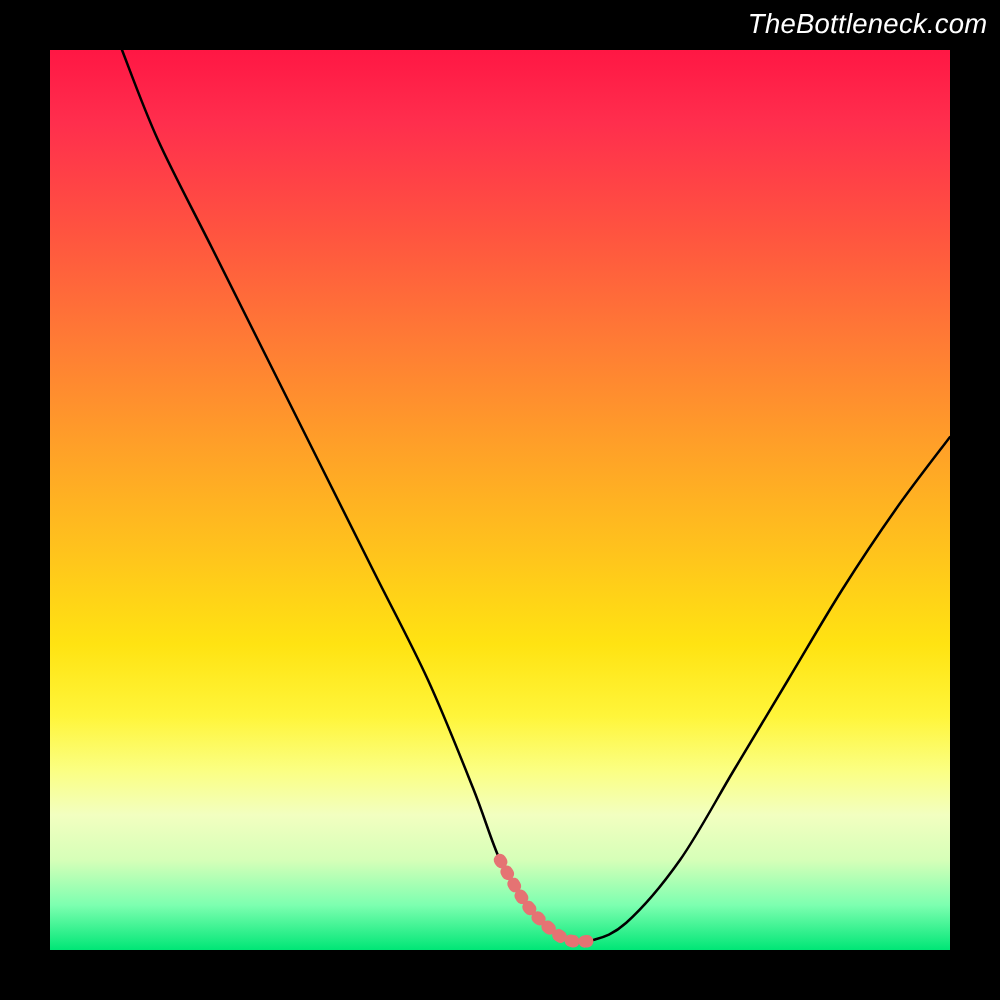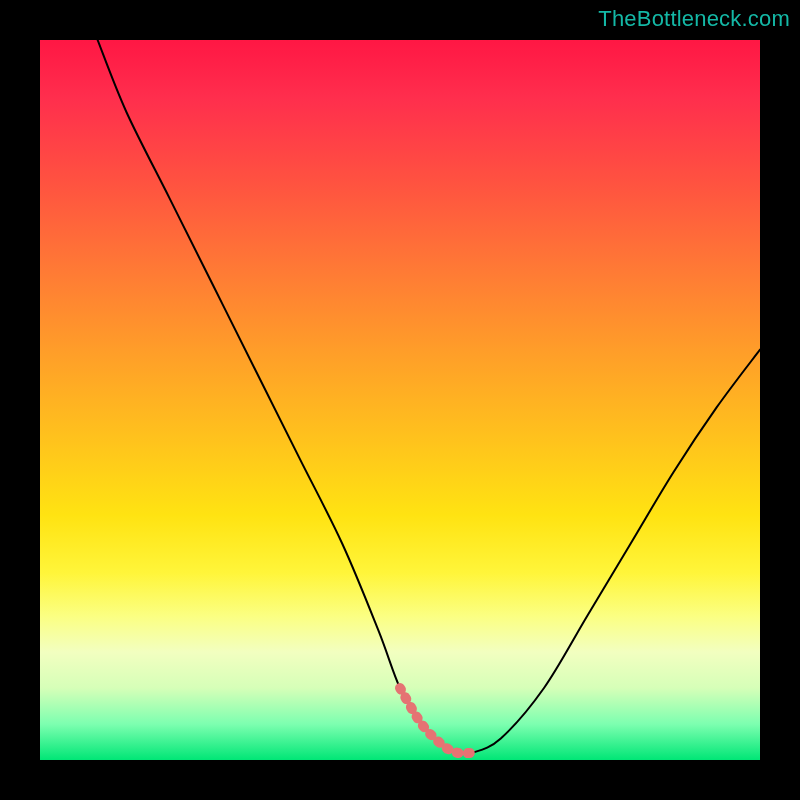--- a/index.html
+++ b/index.html
@@ -43,24 +43,25 @@
       #d6ffb8 90%,
       #7dffb0 95%,
       #00e676 100%
     );
   }
   .watermark {
     position: absolute;
     top: 6px;
     right: 10px;
     font-size: 22px;
-    color: #14b8a6;
+    color: #ffffff;
     font-weight: 500;
     letter-spacing: 0.2px;
     user-select: none;
+    font-style: italic;
   }
   svg.curve {
     position: absolute;
     inset: 0;
     width: 720px;
     height: 720px;
     overflow: visible;
   }
 </style>
 </head>

